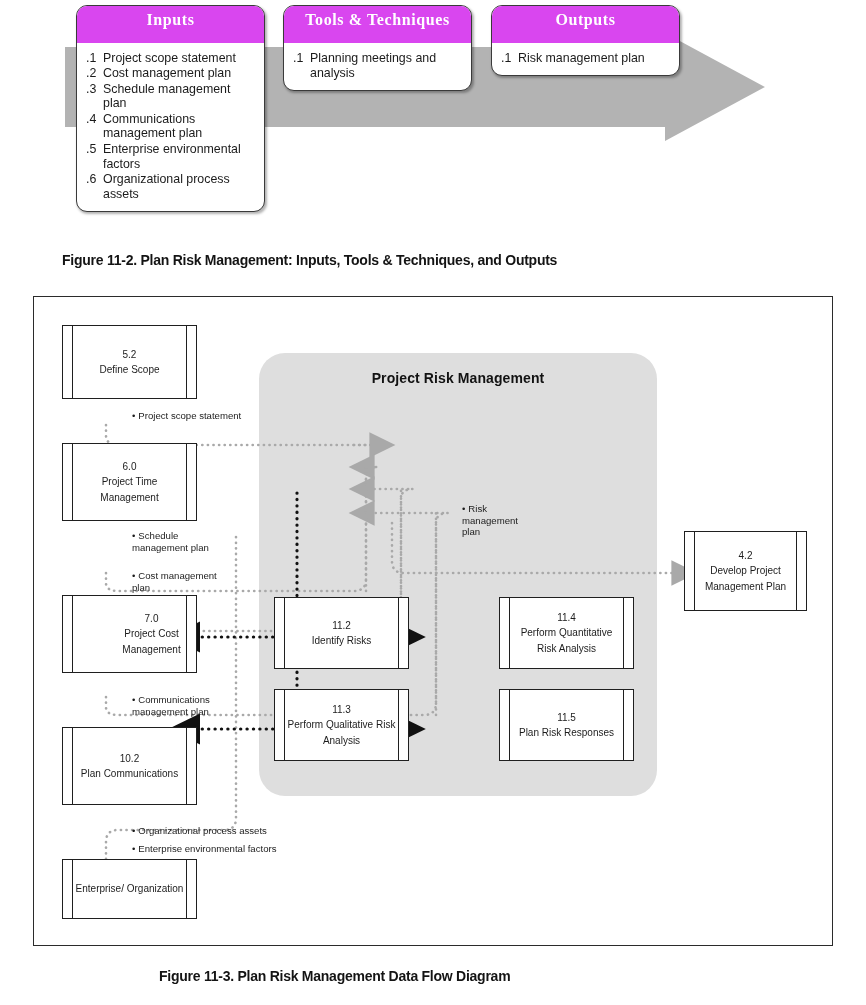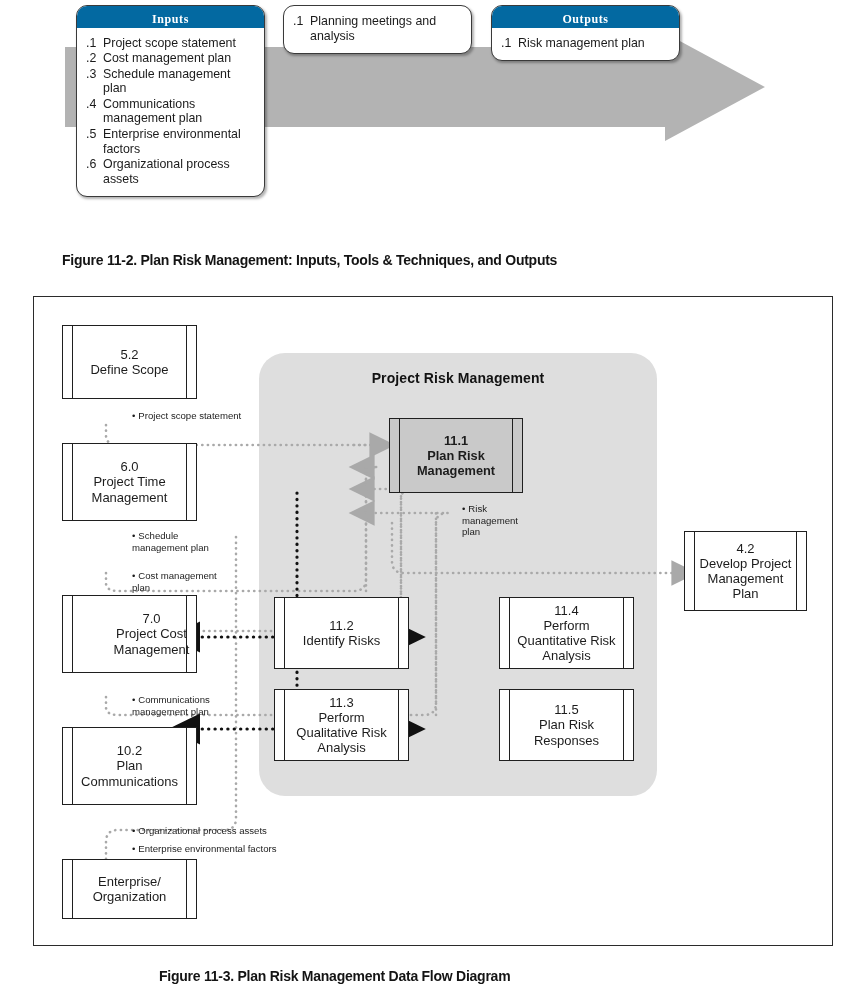--- a/index.html
+++ b/index.html
@@ -22,29 +22,29 @@
   .itto-card {
     position: absolute;
     background: #ffffff;
     border: 1.6px solid #3a3a3a;
     border-radius: 11px;
     box-shadow: 1.5px 2px 2.5px rgba(0,0,0,0.30);
     overflow: hidden;
     box-sizing: border-box;
   }
   .itto-head {
-    background: #0369a1;
+    background: #d946ef;
     color: #ffffff;
     text-align: center;
     font-weight: bold;
     font-family: "Liberation Serif", serif;
-    font-size: 12px;
+    font-size: 16px;
     letter-spacing: 0.6px;
     line-height: 27px;
-    height: 22px;
+    height: 37px;
     box-sizing: border-box;
   }
   .itto-body { padding: 8px 7px 9px 9px; }
   .itto-line {
     display: flex;
     font-size: 12.4px;
     line-height: 14.8px;
     margin-bottom: 0.5px;
     color: #1b1b1b;
   }
@@ -108,21 +108,21 @@
   }
   .pbox .rail {
     position: absolute; top: 0; bottom: 0;
     width: 0; border-left: 1.5px solid #1f1f1f;
   }
   .pbox .rail.l { left: 9px; }
   .pbox .rail.r { right: 9px; }
   .pbox .ptext {
     position: relative;
     text-align: center;
-    font-size: 13px;
+    font-size: 10px;
     line-height: 15.2px;
     color: #1c1c1c;
     padding: 0 12px;
     z-index: 2;
   }
   .pbox.shaded { background: #c9c9c9; }
   .pbox.shaded .ptext { font-weight: bold; font-size: 12.8px; }
 
   
   .flow-label {
@@ -168,20 +168,21 @@
         <span class="itto-txt">Enterprise environmental factors</span>
       </div>
       <div class="itto-line">
         <span class="itto-num">.6</span>
         <span class="itto-txt">Organizational process assets</span>
       </div>
     </div>
   </div>
 
   <div class="itto-card" id="card-tools">
+    <div class="itto-head">Tools &amp; Techniques</div>
     <div class="itto-body">
       <div class="itto-line">
         <span class="itto-num">.1</span>
         <span class="itto-txt">Planning meetings and analysis</span>
       </div>
     </div>
   </div>
 
   <div class="itto-card" id="card-outputs">
     <div class="itto-head">Outputs</div>
@@ -279,28 +280,20 @@
       <span>Plan Communications</span>
     </span>
   </div>
 
   <div class="pbox" style="left:28px; top:562px; width:135px; height:60px;">
     <span class="rail l"></span>
     <span class="rail r"></span>
     <span class="ptext">Enterprise/ Organization</span>
   </div>
 
-  <div class="pbox shaded" style="left:355px; top:121px; width:134px; height:75px;">
-    <span class="rail l"></span>
-    <span class="rail r"></span>
-    <span class="ptext">
-      <span>11.1</span><br>
-      <span>Plan Risk Management</span>
-    </span>
-  </div>
 
   <div class="pbox" style="left:240px; top:300px; width:135px; height:72px;">
     <span class="rail l"></span>
     <span class="rail r"></span>
     <span class="ptext">
       <span>11.2</span><br>
       <span>Identify Risks</span>
     </span>
   </div>
 

